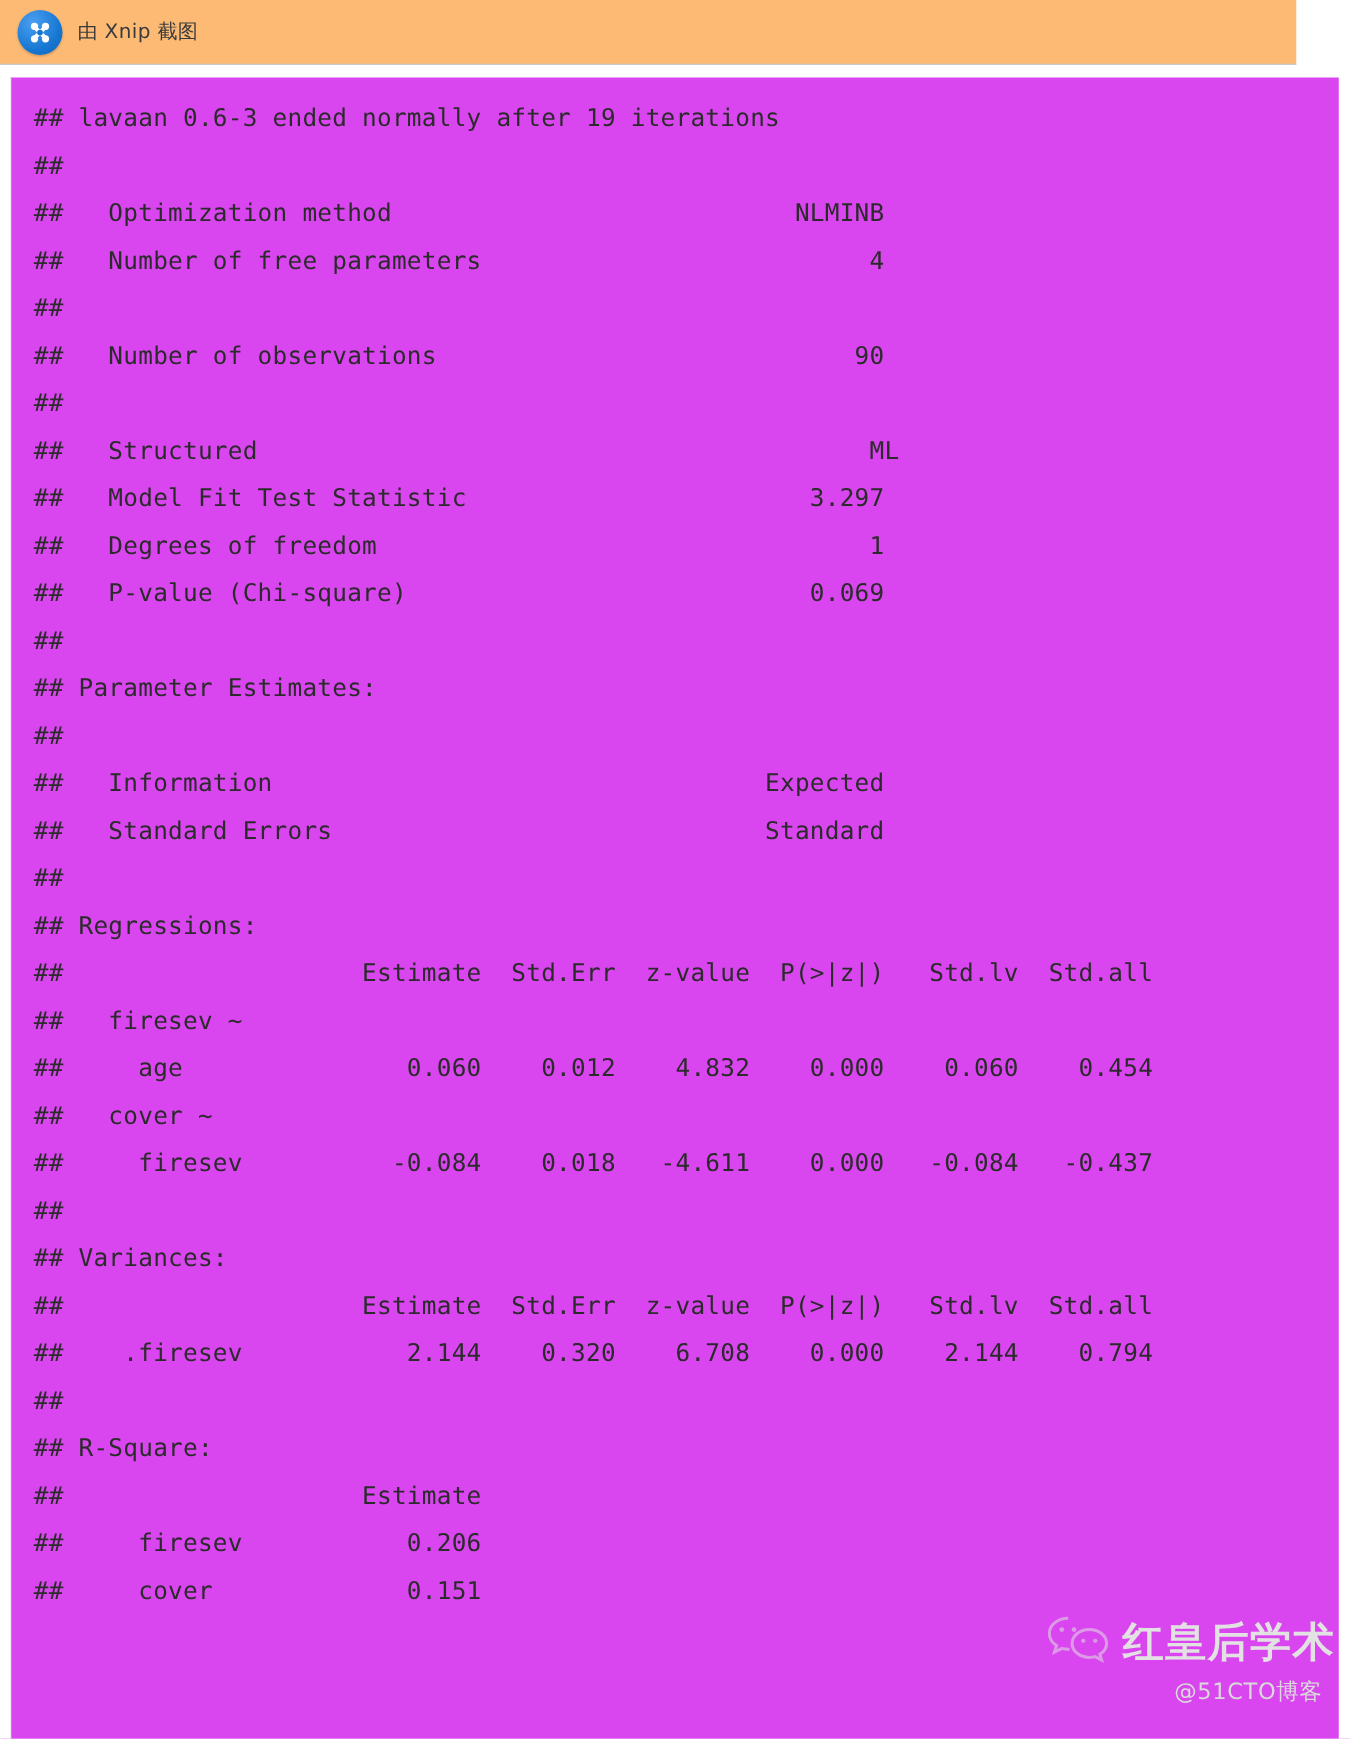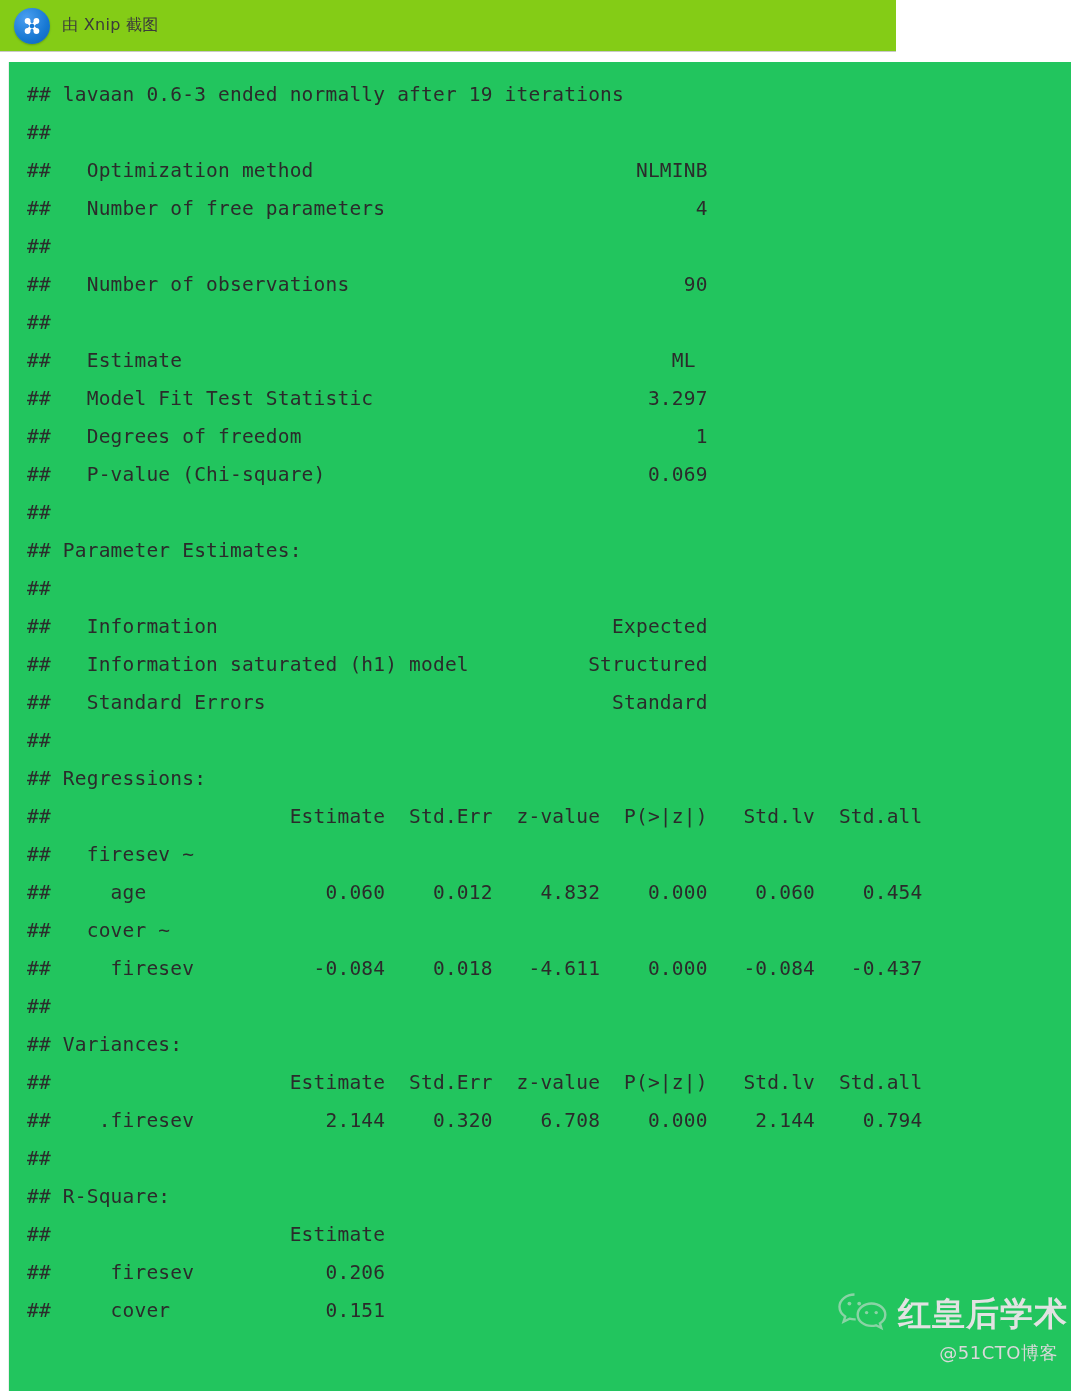--- a/index.html
+++ b/index.html
@@ -14,23 +14,23 @@
     background: #ffffff;
     font-family: "Liberation Sans", sans-serif;
     overflow: hidden;
     position: relative;
   }
 
   
   #xnip-header {
     position: absolute;
     left: 0; top: 0;
-    width: 896px;
+    width: 1037px;
     height: 52px;
-    background: #84cc16;
+    background: #fdba74;
     border-bottom: 1px solid #c9c9c9;
     display: flex;
     align-items: center;
     padding-left: 14px;
   }
   #xnip-logo {
     width: 36px;
     height: 36px;
     flex: 0 0 36px;
     border-radius: 50%;
@@ -51,21 +51,21 @@
     font-family: "DejaVu Sans", "Liberation Sans", sans-serif;
   }
 
   
   #code-block {
     position: absolute;
     left: 8px;
     top: 62px;
     width: 1063px;
     height: 1329px;
-    background: #22c55e;
+    background: #d946ef;
     border-left: 1px solid #ededed;
     padding: 14px 0 0 0;
     overflow: hidden;
   }
   .code-line {
     font-family: "DejaVu Sans Mono", "Liberation Mono", monospace;
     font-size: 19.5px;
     line-height: 38px;
     height: 38px;
     color: #2b2b2b;
@@ -132,29 +132,28 @@
 
 <div id="code-block">
 
 <div class="code-line">## lavaan 0.6-3 ended normally after 19 iterations</div>
     <div class="code-line">## </div>
     <div class="code-line">##   Optimization method                           NLMINB</div>
     <div class="code-line">##   Number of free parameters                          4</div>
     <div class="code-line">## </div>
     <div class="code-line">##   Number of observations                            90</div>
     <div class="code-line">## </div>
-    <div class="code-line">##   Estimate                                         ML</div>
+    <div class="code-line">##   Structured                                         ML</div>
     <div class="code-line">##   Model Fit Test Statistic                       3.297</div>
     <div class="code-line">##   Degrees of freedom                                 1</div>
     <div class="code-line">##   P-value (Chi-square)                           0.069</div>
     <div class="code-line">## </div>
     <div class="code-line">## Parameter Estimates:</div>
     <div class="code-line">## </div>
     <div class="code-line">##   Information                                 Expected</div>
-    <div class="code-line">##   Information saturated (h1) model          Structured</div>
     <div class="code-line">##   Standard Errors                             Standard</div>
     <div class="code-line">## </div>
     <div class="code-line">## Regressions:</div>
     <div class="code-line">##                    Estimate  Std.Err  z-value  P(&gt;|z|)   Std.lv  Std.all</div>
     <div class="code-line">##   firesev ~</div>
     <div class="code-line">##     age               0.060    0.012    4.832    0.000    0.060    0.454</div>
     <div class="code-line">##   cover ~</div>
     <div class="code-line">##     firesev          -0.084    0.018   -4.611    0.000   -0.084   -0.437</div>
     <div class="code-line">## </div>
     <div class="code-line">## Variances:</div>

